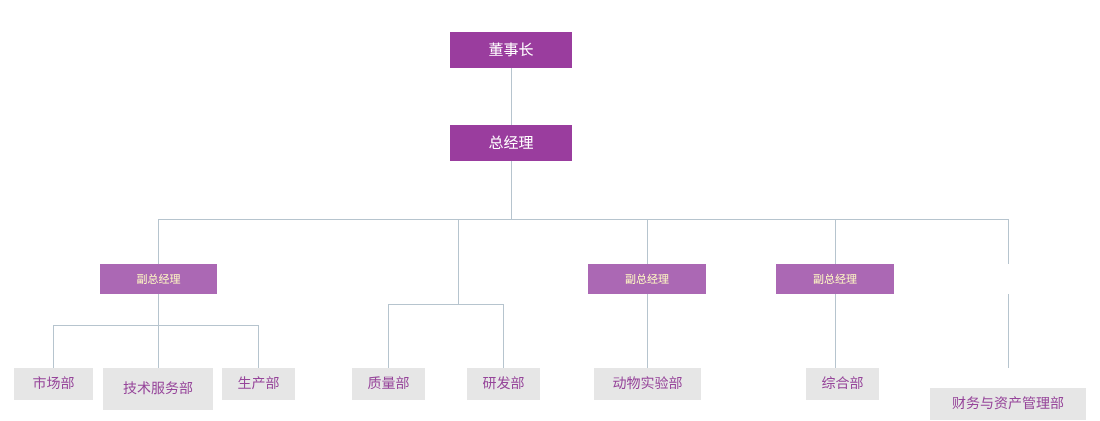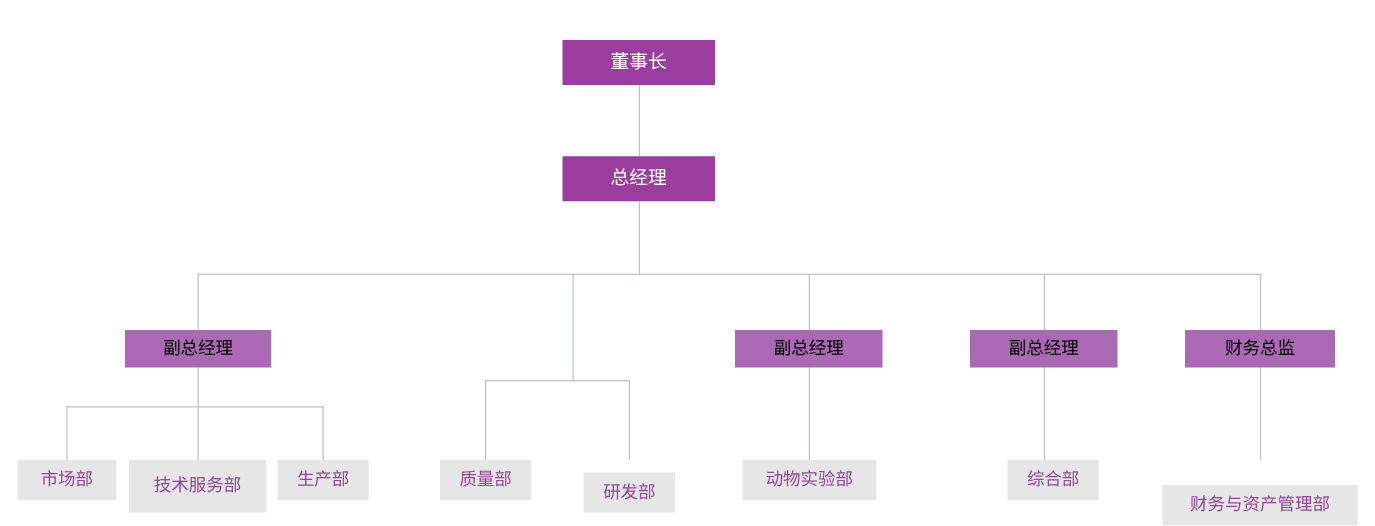--- a/index.html
+++ b/index.html
@@ -43,22 +43,22 @@
   
   .node.exec {
     background: #9a3d9e;
     color: #ffffff;
     font-size: 15px;
   }
 
   
   .node.vp {
     background: #ab68b4;
-    color: #000000;
-    font-size: 14px;
+    color: #fef9c3;
+    font-size: 11px;
   }
 
   
   .node.dept {
     background: #e6e6e6;
     color: #96459a;
     font-size: 14px;
   }
 </style>
 </head>
@@ -107,41 +107,38 @@
   </div>
 
   <div class="node vp" style="left:588px; top:264px; width:118px; height:30px;">
     <span>副总经理</span>
   </div>
 
   <div class="node vp" style="left:776px; top:264px; width:118px; height:30px;">
     <span>副总经理</span>
   </div>
 
-  <div class="node vp" style="left:948px; top:264px; width:120px; height:30px;">
-    <span>财务总监</span>
-  </div>
 
   <div class="node dept" style="left:14px; top:368px; width:79px; height:32px;">
     <span>市场部</span>
   </div>
 
   <div class="node dept" style="left:103px; top:368px; width:110px; height:42px;align-items:center;">
     <span>技术服务部</span>
   </div>
 
   <div class="node dept" style="left:222px; top:368px; width:73px; height:32px;">
     <span>生产部</span>
   </div>
 
   <div class="node dept" style="left:352px; top:368px; width:73px; height:32px;">
     <span>质量部</span>
   </div>
 
-  <div class="node dept" style="left:467px; top:368px; width:73px; height:32px;margin-top:10px;">
+  <div class="node dept" style="left:467px; top:368px; width:73px; height:32px;">
     <span>研发部</span>
   </div>
 
   <div class="node dept" style="left:594px; top:368px; width:107px; height:32px;text-align:right;">
     <span>动物实验部</span>
   </div>
 
   <div class="node dept" style="left:806px; top:368px; width:73px; height:32px;">
     <span>综合部</span>
   </div>

